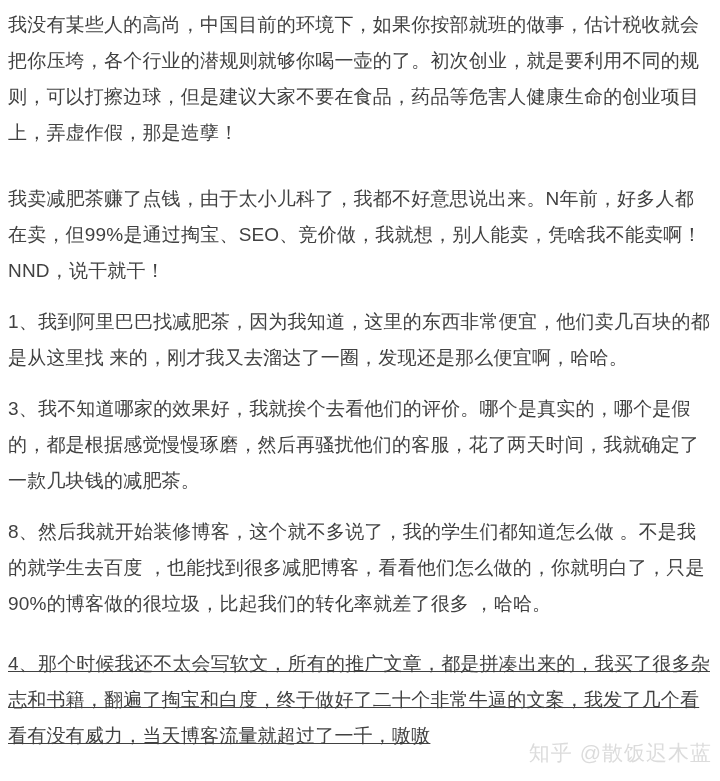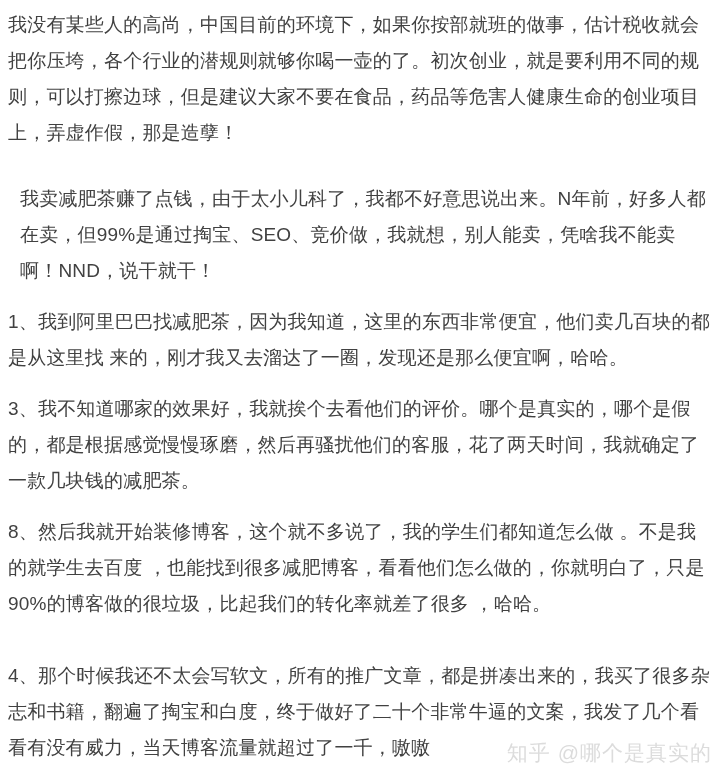--- a/index.html
+++ b/index.html
@@ -21,24 +21,24 @@
     line-height: 36px;
     letter-spacing: 0.2px;
     text-align: left;
     word-break: break-all;
   }
   .content p {
     margin: 0 0 15px 0;
   }
   .content p.gap-30 {
     margin-top: 30px;
-    margin-left: 12px;
   }
   .content p.gap-36 {
-    margin-top: 36px;
+    margin-top: 24px;
+    text-decoration: underline;
   }
   .watermark {
     position: absolute;
     right: 8px;
     bottom: 14px;
     color: #dcdcdc;
     font-size: 21px;
     letter-spacing: 1px;
     white-space: nowrap;
     user-select: none;
@@ -49,13 +49,13 @@
 
 <main class="content">
   <p>我没有某些人的高尚，中国目前的环境下，如果你按部就班的做事，估计税收就会把你压垮，各个行业的潜规则就够你喝一壶的了。初次创业，就是要利用不同的规则，可以打擦边球，但是建议大家不要在食品，药品等危害人健康生命的创业项目上，弄虚作假，那是造孽！</p>
   <p class="gap-30">我卖减肥茶赚了点钱，由于太小儿科了，我都不好意思说出来。N年前，好多人都在卖，但99%是通过掏宝、SEO、竞价做，我就想，别人能卖，凭啥我不能卖啊！NND，说干就干！</p>
   <p>1、我到阿里巴巴找减肥茶，因为我知道，这里的东西非常便宜，他们卖几百块的都是从这里找 来的，刚才我又去溜达了一圈，发现还是那么便宜啊，哈哈。</p>
   <p>3、我不知道哪家的效果好，我就挨个去看他们的评价。哪个是真实的，哪个是假的，都是根据感觉慢慢琢磨，然后再骚扰他们的客服，花了两天时间，我就确定了一款几块钱的减肥茶。</p>
   <p>8、然后我就开始装修博客，这个就不多说了，我的学生们都知道怎么做 。不是我的就学生去百度 ，也能找到很多减肥博客，看看他们怎么做的，你就明白了，只是90%的博客做的很垃圾，比起我们的转化率就差了很多 ，哈哈。</p>
   <p class="gap-36">4、那个时候我还不太会写软文，所有的推广文章，都是拼凑出来的，我买了很多杂志和书籍，翻遍了掏宝和白度，终于做好了二十个非常牛逼的文案，我发了几个看看有没有威力，当天博客流量就超过了一千，嗷嗷</p>
 </main>
 
-<div class="watermark">知乎 @哪个是真实的</div>
+<div class="watermark">知乎 @散饭迟木蓝</div>
 
 </body></html>

